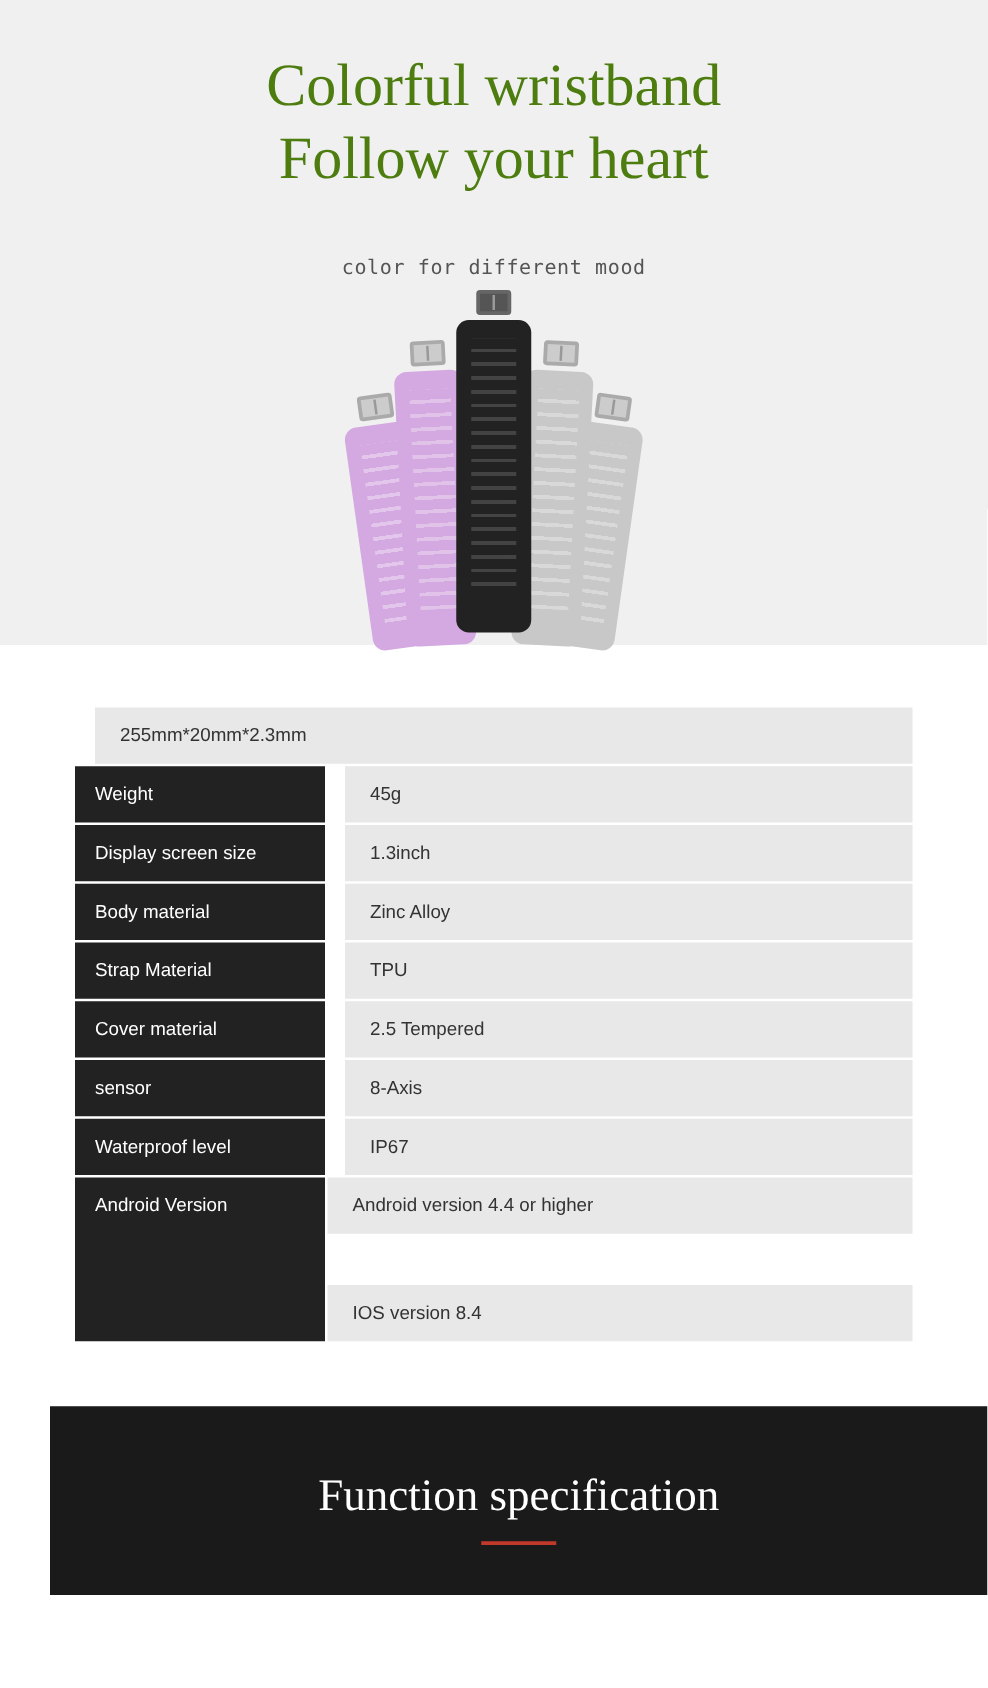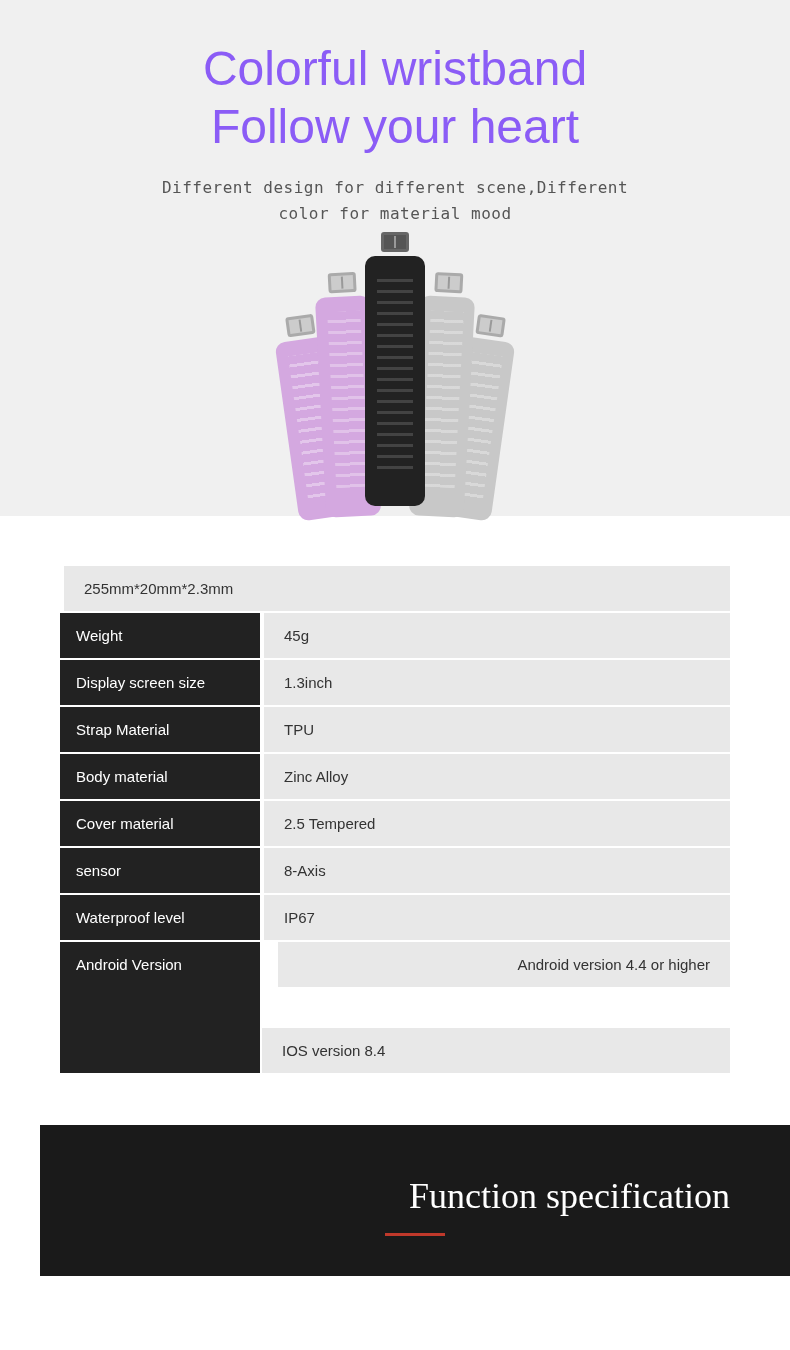--- a/index.html
+++ b/index.html
@@ -12,24 +12,24 @@
 
     
     .hero {
       background: #f5f5f5;
       text-align: center;
       padding: 40px 20px 0;
     }
     .hero-title {
       font-size: 48px;
       font-weight: 400;
-      color: #8b5cf6;
+      color: #4d7c0f;
       line-height: 1.2;
       margin-bottom: 20px;
-      font-family: Liberation Sans, sans-serif;
+      font-family: Liberation Serif, serif;
     }
     .hero-subtitle {
       font-size: 16px;
       color: #555;
       letter-spacing: 0.5px;
       line-height: 1.6;
       font-family: monospace;
       margin-bottom: 30px;
     }
 
@@ -201,27 +201,27 @@
       font-family: Arial, sans-serif;
     }
 
     .spec-value {
       background: #e8e8e8;
       color: #333;
       flex: 1;
       padding: 14px 20px;
       font-size: 15px;
       font-family: Arial, sans-serif;
-      margin-left: 4px;
+      margin-left: 16px;
     }
 
     
     .function-section {
       background: #1a1a1a;
-      text-align: right;
+      text-align: center;
       padding: 50px 60px 40px;
       margin-top: 20px;
       margin-left: 40px;
     }
 
     .function-title {
       font-size: 36px;
       color: #fff;
       font-family: 'Georgia', serif;
       font-weight: 400;
@@ -243,22 +243,22 @@
   </style>
 </head>
 <body>
 
 <div class="hero hero-bg">
   <h1 class="hero-title">
     <span>Colorful wristband</span><br>
     <span>Follow your heart</span>
   </h1>
   <p class="hero-subtitle">
-    <span>Different design for different scene,Different</span><br>
-    <span>color for material mood</span>
+    <br>
+    <span>color for different mood</span>
   </p>
 
   <div class="wristband-area">
 
     <div class="band-wrapper band-1-wrapper">
       <div class="buckle"></div>
       <div class="band band-1"></div>
     </div>
 
     <div class="band-wrapper band-2-wrapper">
@@ -295,48 +295,48 @@
     <div class="spec-label">Weight</div>
     <div class="spec-value">45g</div>
   </div>
 
   <div class="spec-row">
     <div class="spec-label">Display screen size</div>
     <div class="spec-value">1.3inch</div>
   </div>
 
   <div class="spec-row">
+    <div class="spec-label">Body material</div>
+    <div class="spec-value">Zinc Alloy</div>
+  </div>
+
+  <div class="spec-row">
     <div class="spec-label">Strap Material</div>
     <div class="spec-value">TPU</div>
   </div>
 
   <div class="spec-row">
-    <div class="spec-label">Body material</div>
-    <div class="spec-value">Zinc Alloy</div>
-  </div>
-
-  <div class="spec-row">
     <div class="spec-label">Cover material</div>
     <div class="spec-value">2.5 Tempered</div>
   </div>
 
   <div class="spec-row">
     <div class="spec-label">sensor</div>
     <div class="spec-value">8-Axis</div>
   </div>
 
   <div class="spec-row">
     <div class="spec-label">Waterproof level</div>
     <div class="spec-value">IP67</div>
   </div>
 
   <div class="spec-row">
     <div class="spec-label">Android Version</div>
     <div style="display:flex; flex-direction:column; flex:1; margin-left:2px; gap:2px;">
-      <div class="spec-value" style="margin-left:16px;text-align:right;">Android version 4.4 or higher</div>
+      <div class="spec-value" style="margin-left:0;">Android version 4.4 or higher</div>
       <div class="spec-value" style="margin-left:0;margin-top:39px;">IOS version 8.4</div>
     </div>
   </div>
 
 </div>
 
 <div class="function-section">
   <h2 class="function-title">Function specification</h2>
   <div class="function-underline"></div>
 </div>

